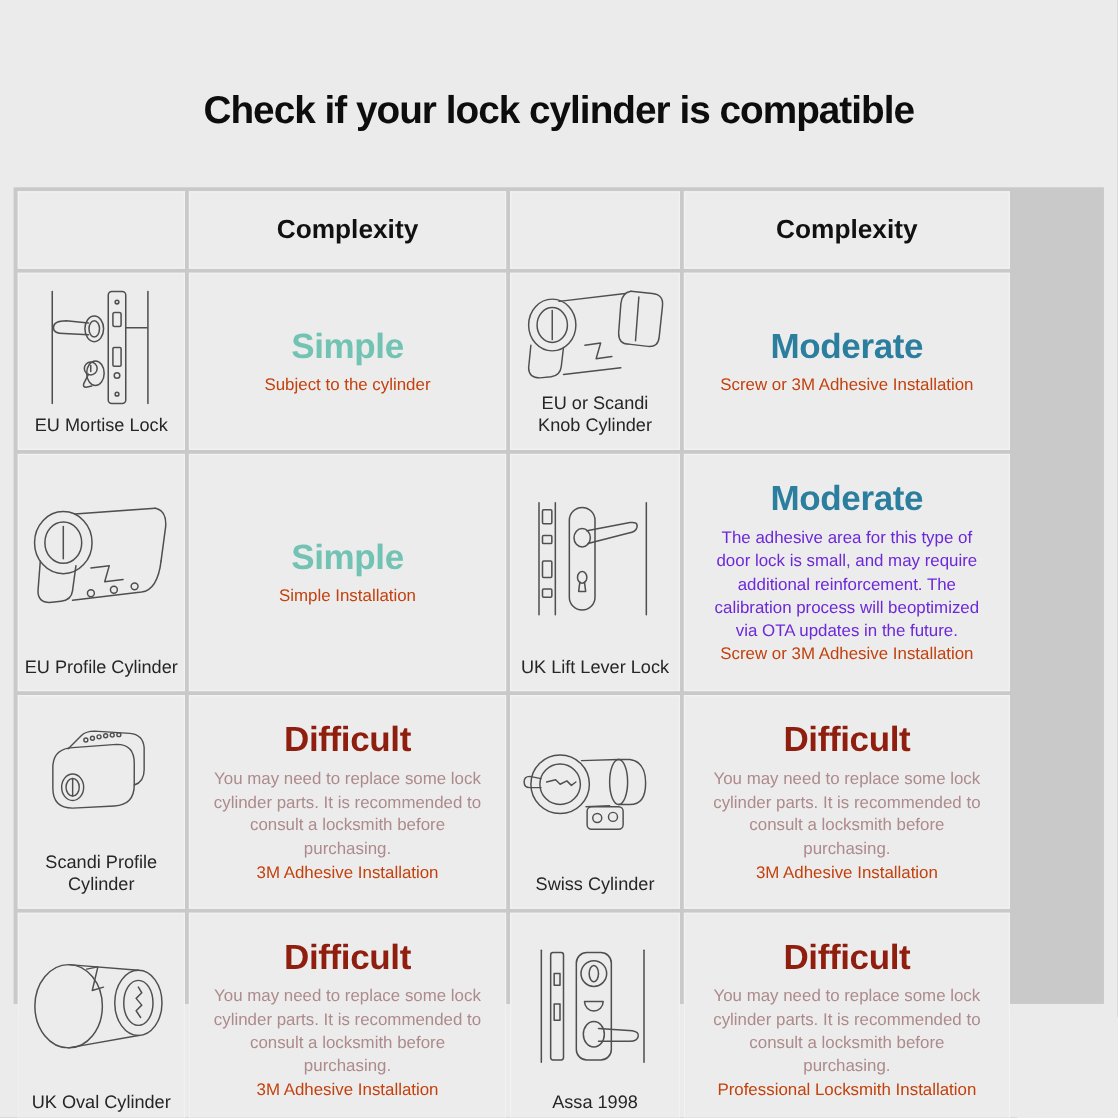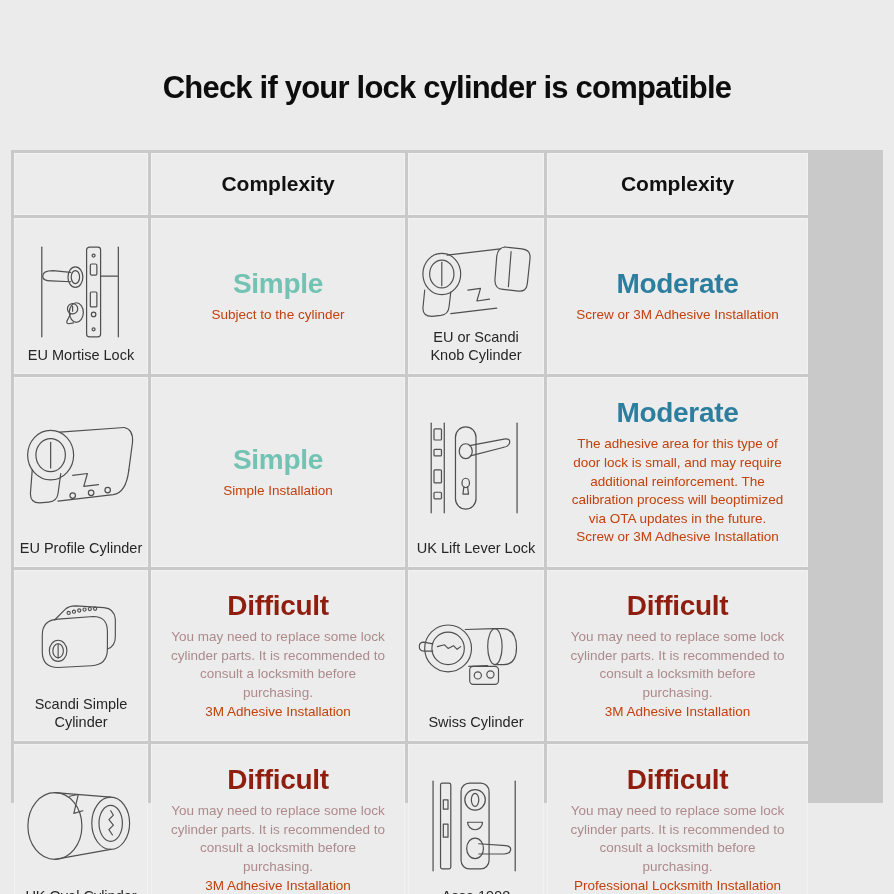--- a/index.html
+++ b/index.html
@@ -28,21 +28,21 @@
     border:3px solid #c9c9c9;
   }
   .cell {
     background:#ececec;
     box-shadow:inset 0 0 0 1px #f2f2f2;
     display:flex; flex-direction:column;
     align-items:center; justify-content:center;
     text-align:center;
   }
   .cell.head { font-size:21px; font-weight:bold; color:#111; }
-  .cell.img { justify-content:space-between; padding:20px 3px 10px; box-sizing:border-box; }
+  .cell.img { justify-content:space-between; padding:6px 3px 10px; box-sizing:border-box; }
   .cell.img .art { flex:1; display:flex; align-items:center; justify-content:center; width:100%; }
   .cell.img .lock-label {
     font-size:14.5px; color:#262626; line-height:1.25;
     white-space:pre-line;
   }
   .cell.rate { padding:20px 8px; box-sizing:border-box; }
   .level { font-size:28px; font-weight:bold; letter-spacing:-0.3px; margin-bottom:6px; }
   .desc  { font-size:13.5px; line-height:1.38; white-space:pre-line; }
   .install { font-size:13.5px; line-height:1.38; color:#c2410c; }
   .art svg { overflow:visible; }
@@ -152,21 +152,21 @@
           <ellipse cx="49" cy="32" rx="7" ry="8"></ellipse>
           <path d="M53,26 L90,19 Q97,18 96,23 Q95,27 89,28 L54,37"></path>
           <ellipse cx="49" cy="66" rx="4" ry="5"></ellipse>
           <path d="M47,70 L46,78 L52,78 L51,70"></path>
         </svg>
       </span>
       <span class="lock-label">UK Lift Lever Lock</span>
     </div>
     <div class="cell rate">
       <div class="level" style="color: rgb(43, 126, 158);">Moderate</div>
-      <div class="desc" style="color: #c2410c;">The adhesive area for this type of
+      <div class="desc" style="color: #6d28d9;">The adhesive area for this type of
 door lock is small, and may require
 additional reinforcement. The
 calibration process will beoptimized
 via OTA updates in the future.</div>
       <div class="install">Screw or 3M Adhesive Installation</div>
     </div>
 
     <div class="cell img">
       <span class="art">
         <svg width="110" height="88" viewBox="0 0 120 100">
@@ -176,21 +176,21 @@
             <circle cx="52" cy="15.5" r="1.8"></circle>
           <circle cx="58" cy="14.2" r="1.8"></circle>
             <circle cx="64" cy="13.2" r="1.8"></circle>
           <circle cx="70" cy="12.6" r="1.8"></circle>
             <circle cx="76" cy="12.2" r="1.8"></circle>
           <ellipse cx="34" cy="60" rx="10" ry="12"></ellipse>
           <ellipse cx="34" cy="60" rx="6" ry="8"></ellipse>
           <line x1="34" y1="52" x2="34" y2="68"></line>
         </svg>
       </span>
-      <span class="lock-label">Scandi Simple
+      <span class="lock-label">Scandi Profile
 Cylinder</span>
     </div>
     <div class="cell rate">
       <div class="level" style="color: rgb(143, 30, 15);">Difficult</div>
       <div class="desc" style="color: rgb(173, 138, 139);">You may need to replace some lock
 cylinder parts. It is recommended to
 consult a locksmith before
 purchasing.</div>
       <div class="install">3M Adhesive Installation</div>
     </div>

